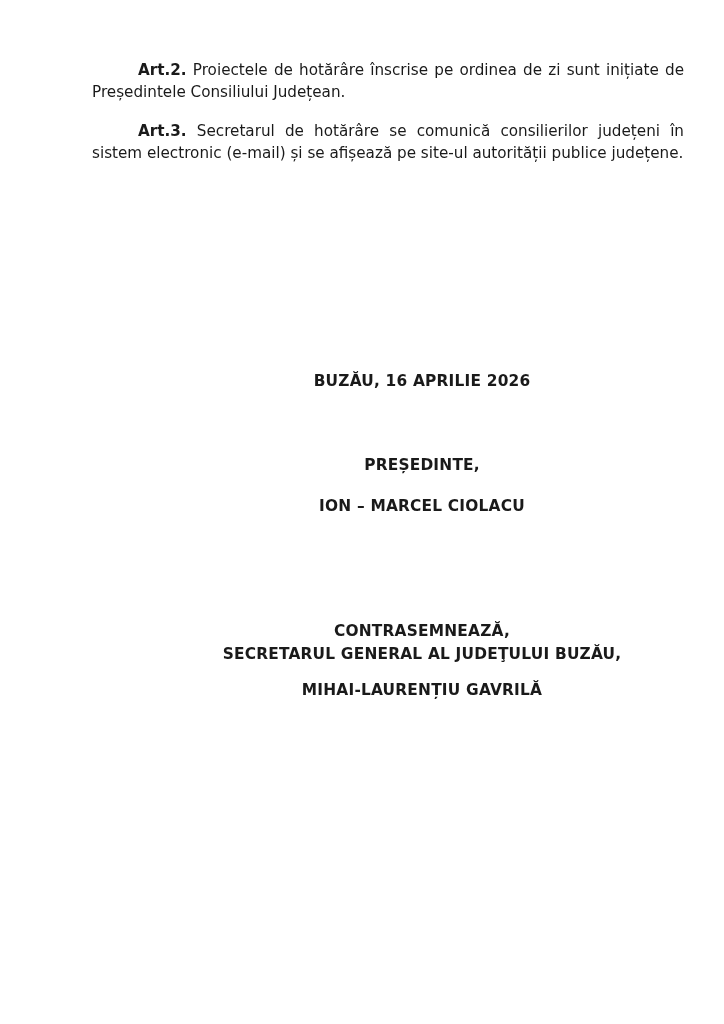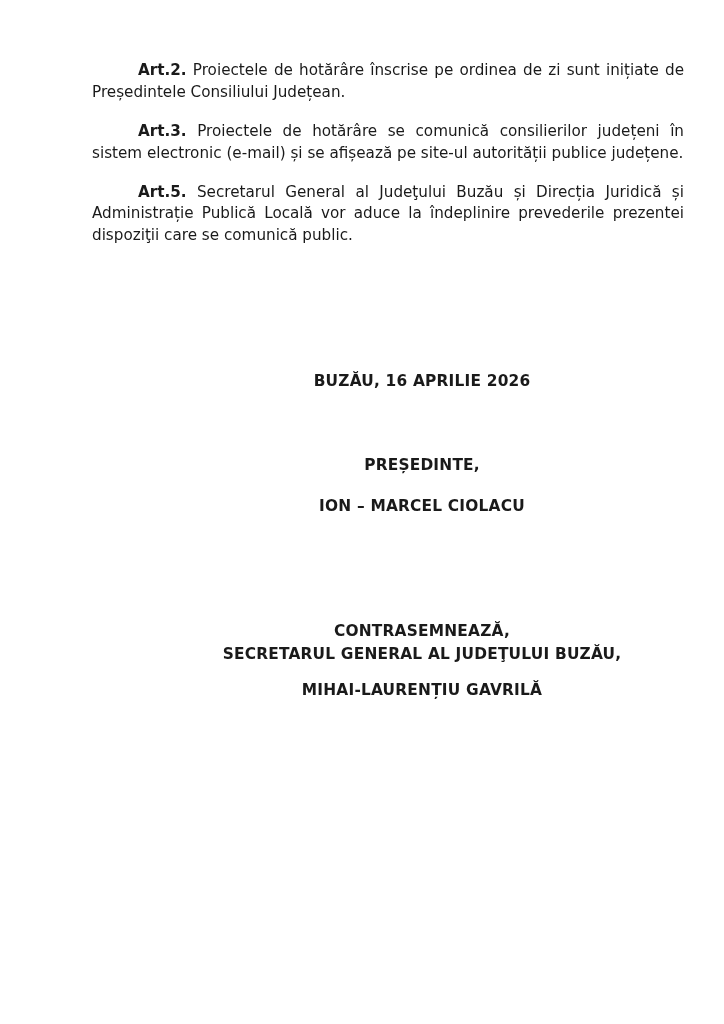--- a/index.html
+++ b/index.html
@@ -72,27 +72,24 @@
 
 <div class="page">
 
   <div class="body-column">
 
     <p class="article">
       <span class="art-label">Art.2.</span><span> Proiectele de hotărâre înscrise pe ordinea de zi sunt inițiate de Președintele Consiliului Județean.</span>
     </p>
 
     <p class="article">
-      <span class="art-label">Art.3.</span><span> Proiectele de hotărâre se comunică consilierilor județeni în sistem electronic (e-mail) și se afișează pe site-ul autorității publice județene.</span>
+      <span class="art-label">Art.3.</span><span> Secretarul de hotărâre se comunică consilierilor județeni în sistem electronic (e-mail) și se afișează pe site-ul autorității publice județene.</span>
     </p>
 
 
-    <p class="article">
-      <span class="art-label">Art.5.</span><span> Secretarul General al Judeţului Buzău și Direcția Juridică și Administrație Publică Locală vor aduce la îndeplinire prevederile prezentei dispoziţii care se comunică public.</span>
-    </p>
 
   </div>
 
   <div class="centered-block place-date">BUZĂU, 16 APRILIE 2026</div>
 
   <div class="centered-block pres-title">PREȘEDINTE,</div>
 
   <div class="centered-block pres-name">ION – MARCEL CIOLACU</div>
 
   <div class="centered-block counter-sign">

